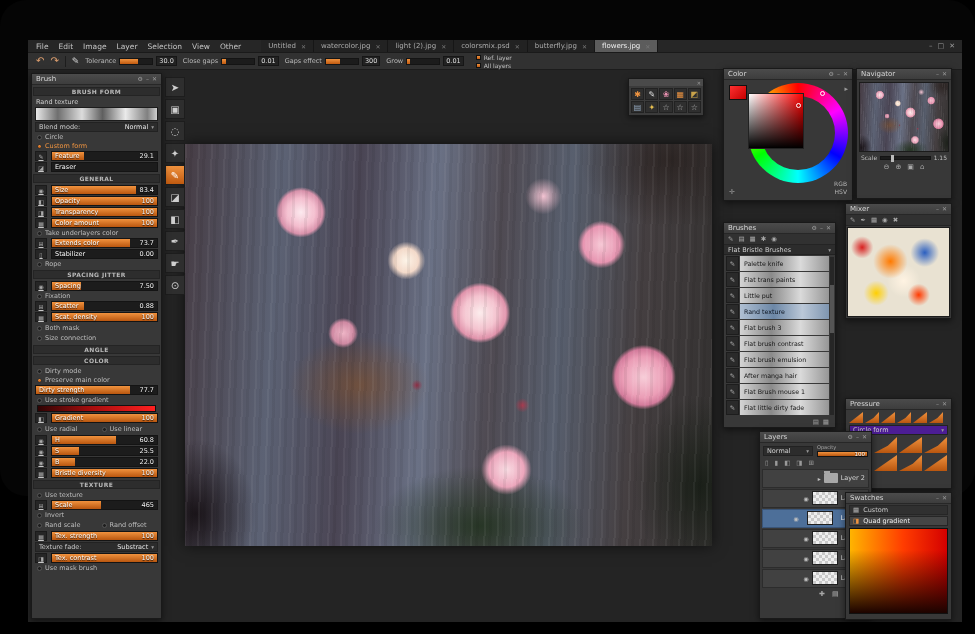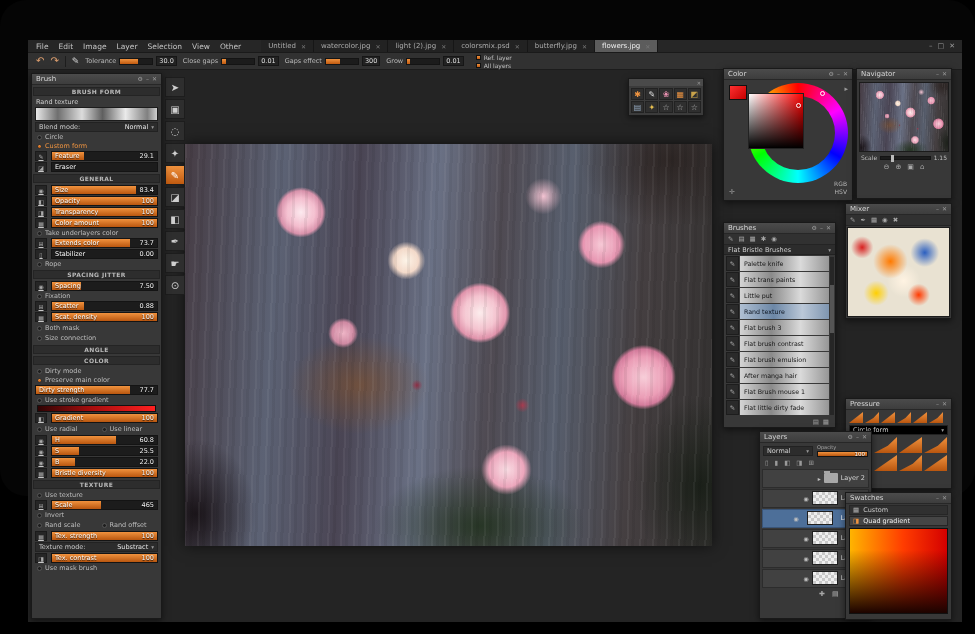--- a/index.html
+++ b/index.html
@@ -139,21 +139,21 @@
   .gfoot{display:flex;gap:3px;padding:1px 4px;align-items:center;}
   .gchip{width:10px;height:7px;background:linear-gradient(#f0923e,#b9560f);border:1px solid #111;}
   .gchip.dim{background:#3a3a3a;}
 
   
   .trirow{display:flex;gap:2px;margin:2px 3px;align-items:flex-end;}
   .tri{background:linear-gradient(#f0923e,#b9560f);clip-path:polygon(0 100%,100% 0,100% 100%);}
   .tri.cv{clip-path:polygon(0 100%,60% 55%,100% 0,100% 100%);}
   .tri.s{width:14px;height:11px;}
   .tri.b{width:23px;height:16px;}
-  .preset{display:flex;align-items:center;gap:3px;height:10px;margin:1px 3px;padding:0 3px;background:#000000;border:1px solid #222;font-size:6.5px;color:#d0d0d0;}
+  .preset{display:flex;align-items:center;gap:3px;height:10px;margin:1px 3px;padding:0 3px;background:#4c1d95;border:1px solid #222;font-size:6.5px;color:#d0d0d0;}
 
   
   .lblendrow{display:flex;align-items:center;gap:4px;margin:2px 3px;}
   .lblend{display:flex;align-items:center;gap:3px;width:50px;height:10px;padding:0 3px;background:#2c2c2c;border:1px solid #222;font-size:6.5px;color:#d0d0d0;}
   .lop{flex:1;}
   .loplabel{font-size:5px;color:#a8a8a8;line-height:1.1;}
   .loptrack{position:relative;height:6px;background:#1c1c1c;border:1px solid #141414;}
   .lopfill{position:absolute;left:0;top:0;bottom:0;background:linear-gradient(#f0923e,#b9560f);}
   .lopval{position:absolute;right:2px;top:-1px;font-size:5.5px;color:#fff;text-shadow:0 1px 1px #000;}
   .llocks{display:flex;gap:6px;margin:0 5px 2px 5px;font-size:6.5px;color:#9a9a9a;}
@@ -555,21 +555,21 @@
       </div>
       <div class="srow">
         <span class="sicon">▦</span>
         <span class="slider">
             <span class="sfill" style="width: 100%;"></span>
             <span class="slabel">Tex. strength</span>
             <span class="sval">100</span>
           </span>
       </div>
       <div class="drow">
-        <span>Texture mode:</span>
+        <span>Texture fade:</span>
         <span class="dval">Substract</span>
         <span class="chev">▾</span>
       </div>
       <div class="srow">
         <span class="sicon">◨</span>
         <span class="slider">
             <span class="sfill" style="width: 100%;"></span>
             <span class="slabel">Tex. contrast</span>
             <span class="sval">100</span>
           </span>

